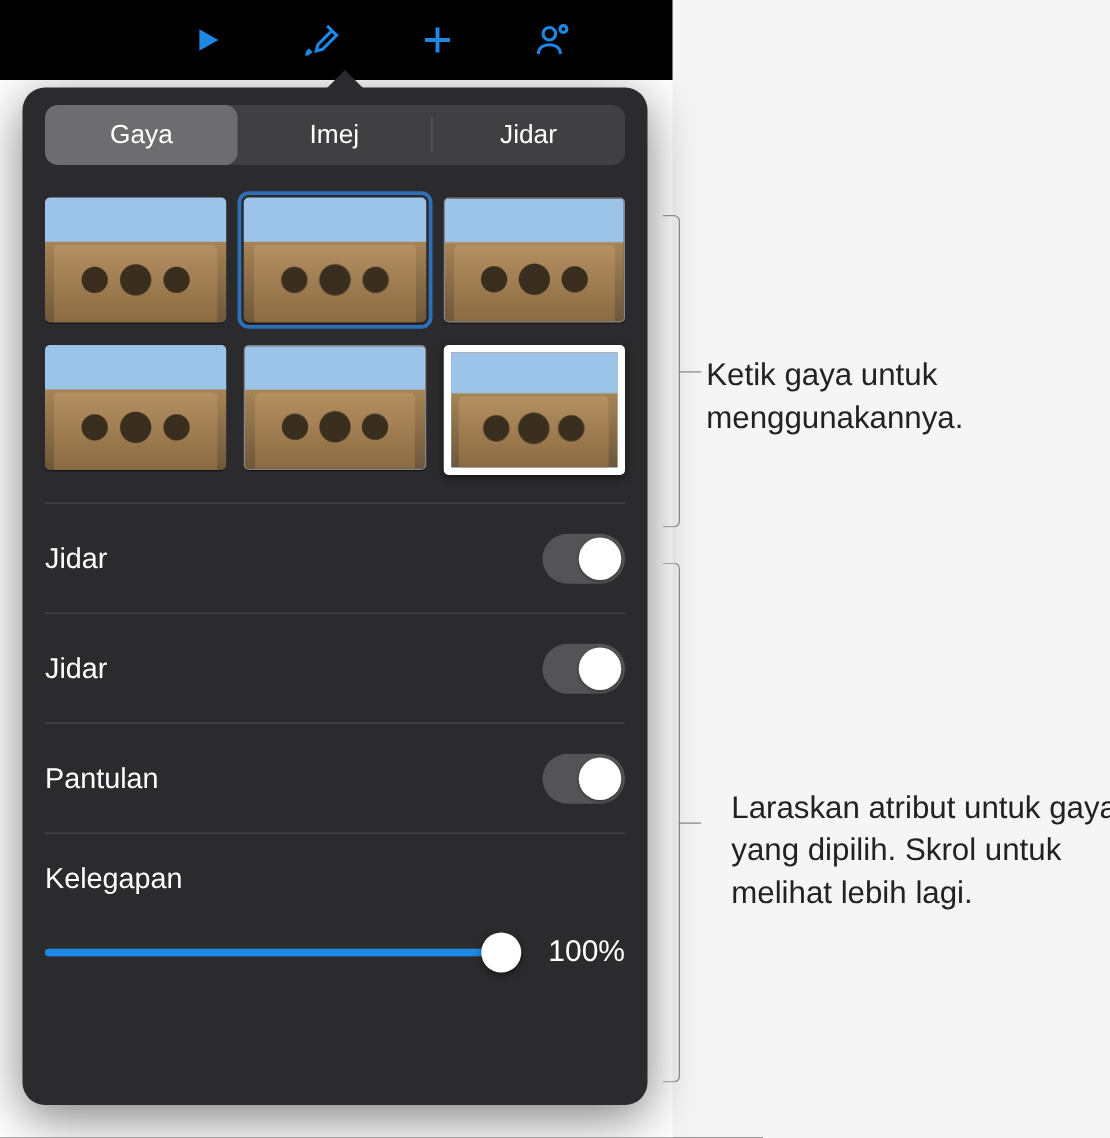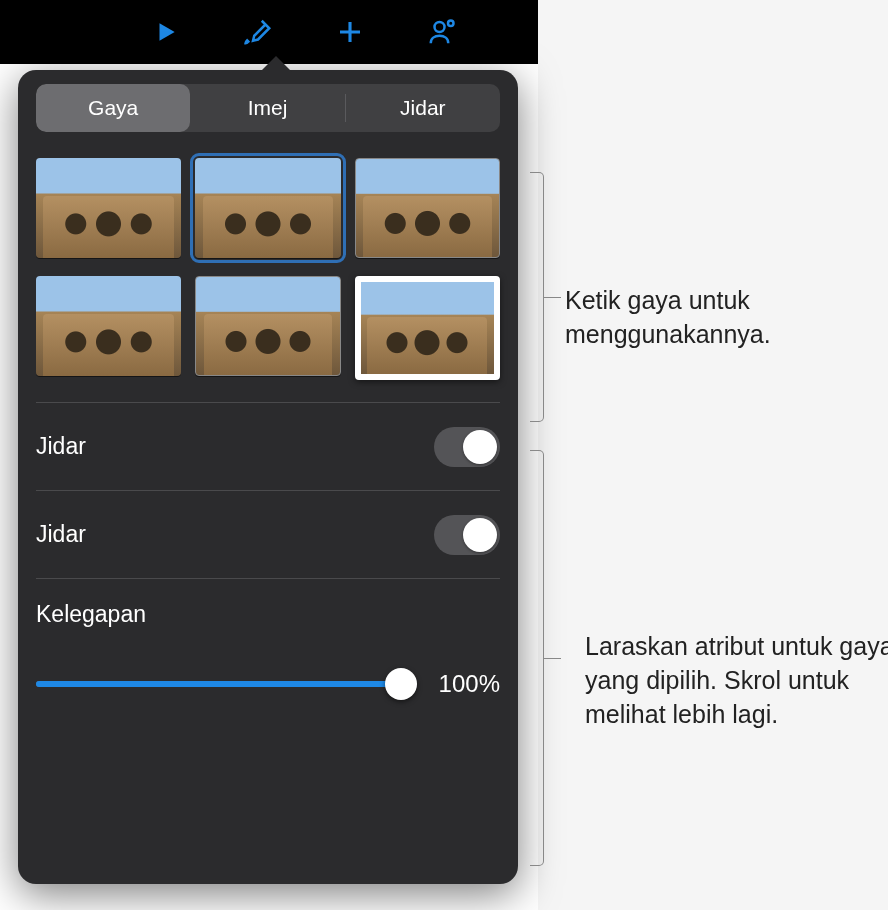--- a/index.html
+++ b/index.html
@@ -128,21 +128,21 @@
     width:34px; height:34px;
     background:#fff;
     border-radius:50%;
     box-shadow:0 1px 3px rgba(0,0,0,.4);
   }
 
   .opacity-block {
     border-top: 1px solid #4a4a4c;
     padding-top: 22px;
   }
-  .opacity-label { font-size:23px; margin-bottom:40px; }
+  .opacity-label { font-size:23px; margin-bottom:30px; }
   .slider-row { display:flex; align-items:center; gap:14px; }
   .slider {
     flex:1; height:32px; position:relative;
   }
   .track {
     position:absolute; top:50%; left:0; right:0; height:6px;
     border-radius:3px; transform:translateY(-50%);
     background:#5a5a5d;
   }
   .track-fill {
@@ -255,20 +255,24 @@
 
     <div class="controls">
       <div class="row">
         <span>Jidar</span>
         <div class="switch"></div>
       </div>
       <div class="row">
         <span>Jidar</span>
         <div class="switch"></div>
       </div>
+      <div class="row">
+        <span>Pantulan</span>
+        <div class="switch"></div>
+      </div>
       <div class="opacity-block">
         <div class="opacity-label">Kelegapan</div>
         <div class="slider-row">
           <div class="slider">
             <div class="track"></div>
             <div class="track-fill"></div>
             <div class="knob"></div>
           </div>
           <div class="pct">100%</div>
         </div>

